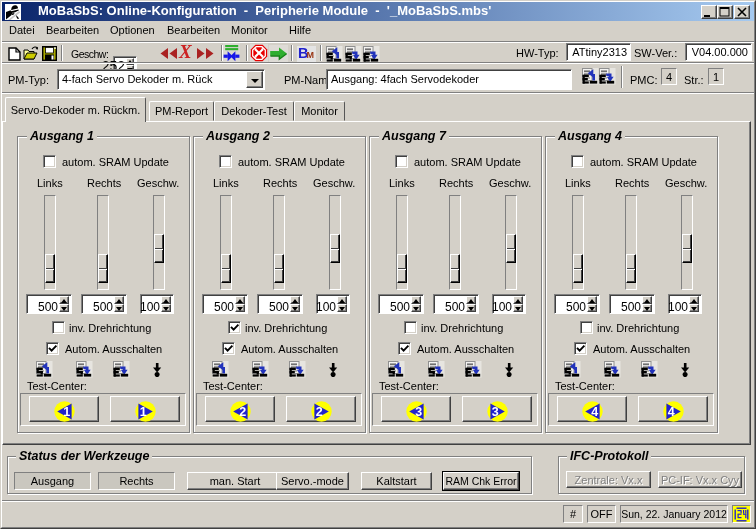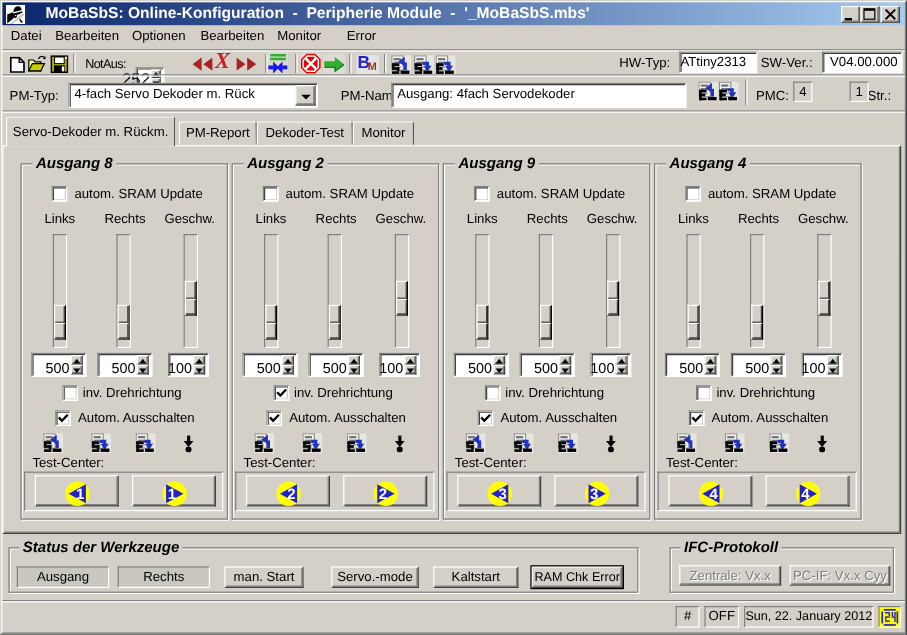--- a/index.html
+++ b/index.html
@@ -78,21 +78,21 @@
 <div class="capbtn" style="left:734px">
     <svg width="14" height="12" viewBox="0 0 14 12" style="position:absolute;left:0;top:0">
       <path d="M3 2 L11 10 M11 2 L3 10" stroke="#000" stroke-width="1.6"></path>
     </svg>
   </div>
 <div class="menuitem" style="left:9px">Datei</div>
 <div class="menuitem" style="left:46px">Bearbeiten</div>
 <div class="menuitem" style="left:110px">Optionen</div>
 <div class="menuitem" style="left:167px">Bearbeiten</div>
 <div class="menuitem" style="left:231px">Monitor</div>
-<div class="menuitem" style="left:289px">Error</div>
+<div class="menuitem" style="left:289px">Hilfe</div>
 <div style="position:absolute;left:2px;right:2px;top:41px;height:1px;background:#808080"></div>
 <div style="position:absolute;left:2px;right:2px;top:42px;height:1px;background:#fff"></div>
 <svg class="ic" style="left:8px;top:47px" width="13" height="14" viewBox="0 0 13 14">
     <path d="M1 1 L8 1 L12 5 L12 13 L1 13 Z" fill="#fff" stroke="#000" stroke-width="1.4"></path>
     <path d="M8 1 L8 5 L12 5" fill="none" stroke="#000" stroke-width="1.2"></path>
   </svg>
 <svg class="ic" style="left:23px;top:46px" width="17" height="14" viewBox="0 0 17 14">
     <path d="M9 3 C10.5 0.5 13 0.5 14.5 2.2" fill="none" stroke="#000" stroke-width="1.1"></path>
     <path d="M14.8 0.8 L15 3.4 L12.6 3.1 Z" fill="#000"></path>
     <path d="M1 4 L1 13 L11 13 L11 5.5 L6 5.5 L5 4 Z" fill="#ffff99" stroke="#000"></path>
@@ -100,21 +100,21 @@
   </svg>
 <svg class="ic" style="left:42px;top:46px" width="15" height="15" viewBox="0 0 15 15">
     <rect x="0.7" y="0.7" width="13.6" height="13.6" fill="#aaaa00" stroke="#000" stroke-width="1.4"></rect>
     <rect x="3.5" y="1.5" width="8" height="5.5" fill="#fff" stroke="#000" stroke-width="0.8"></rect>
     <rect x="3" y="8.5" width="9" height="6" fill="#000"></rect>
     <rect x="9.5" y="9.5" width="2" height="4" fill="#fff"></rect>
     <rect x="12.2" y="1.3" width="1.6" height="1.6" fill="#fff"></rect>
   </svg>
 <div style="position:absolute;left:61px;top:45px;width:1px;height:16px;background:#808080"></div>
 <div style="position:absolute;left:62px;top:45px;width:1px;height:16px;background:#fff"></div>
-<div class="lab" style="left:71px;top:48px;font-size:10.5px;letter-spacing:-0.5px">NotAus:</div>
+<div class="lab" style="left:71px;top:48px;font-size:10.5px;letter-spacing:-0.5px">Geschw:</div>
 <div class="spin" style="left:113px;top:56px;width:24px;height:18px">
     <span class="sv" style="right:11px;top:1px;font-size:14px">252</span>
     <span class="sbtns" style="width:9px;height:14px">
       <span class="sb up" style="width:8px;height:7px">
         <i></i>
       </span>
       <span class="sb dn" style="width:8px;top:7px;height:7px">
         <i></i>
       </span>
     </span>
@@ -214,21 +214,21 @@
       <rect x="0.6" y="6.8" width="2.2" height="8.8"></rect>
       <rect x="0.6" y="6.8" width="6.2" height="2.2"></rect>
       <rect x="0.6" y="10" width="5.2" height="2.2"></rect>
       <rect x="0.6" y="13.4" width="6.2" height="2.2"></rect>
     </g>
     <path d="M7.3 6.8 L11.2 6.8 L11.2 9" stroke="#2233bb" stroke-width="2.6" fill="none"></path>
     <path d="M11.2 13.8 L7.8 8.8 L14.6 8.8 Z" fill="#2233bb"></path>
     <rect x="7.8" y="12.8" width="7.4" height="2.8" fill="#000"></rect>
   </svg>
 <div class="lab t12" style="left:516px;top:47px">HW-Typ:</div>
-<div class="field" style="left:566px;top:43px;width:65px;height:18px;text-align:left;padding:2px 3px 0 0">ATtiny2313</div>
+<div class="field" style="left:566px;top:43px;width:65px;height:18px;text-align:right;padding:2px 3px 0 0">ATtiny2313</div>
 <div class="lab t12" style="left:634px;top:47px">SW-Ver.:</div>
 <div class="field" style="left:685px;top:43px;width:67px;height:18px;text-align:right;padding:2px 3px 0 0">V04.00.000</div>
 <div style="position:absolute;left:2px;right:2px;top:62px;height:1px;background:#808080"></div>
 <div style="position:absolute;left:2px;right:2px;top:63px;height:1px;background:#fff"></div>
 <div class="lab t12" style="left:8px;top:74px">PM-Typ:</div>
 <div class="field" style="left:57px;top:69px;width:208px;height:21px;padding:3px 0 0 4px">4-fach Servo Dekoder m. Rück<span style="position:absolute;right:1px;top:1px;width:17px;height:17px;background:#d4d0c8;border:1px solid;border-color:#fff #404040 #404040 #fff;box-shadow:inset -1px -1px 0 #808080">
       <i style="position:absolute;left:4px;top:7px;border:4px solid transparent;border-top:4px solid #000"></i>
     </span></div>
 <div class="lab t12" style="left:284px;top:74px">PM-Name:</div>
 <div class="field" style="left:326px;top:69px;width:246px;height:21px;padding:3px 0 0 4px">Ausgang: 4fach Servodekoder</div>
@@ -261,31 +261,31 @@
       <rect x="0.6" y="13.4" width="6.2" height="2.2"></rect>
     </g>
     <path d="M7.3 6.8 L11.2 6.8 L11.2 9" stroke="#2233bb" stroke-width="2.6" fill="none"></path>
     <path d="M11.2 13.8 L7.8 8.8 L14.6 8.8 Z" fill="#2233bb"></path>
     <rect x="7.8" y="12.8" width="7.4" height="2.8" fill="#000"></rect>
   </svg>
 <div style="position:absolute;left:621px;top:66px;width:1px;height:22px;background:#808080"></div>
 <div style="position:absolute;left:622px;top:66px;width:1px;height:22px;background:#fff"></div>
 <div class="lab t12" style="left:630px;top:74px">PMC:</div>
 <div class="statcell" style="left:661px;top:68px;width:16px;height:17px;background:#d4d0c8">4</div>
-<div class="lab t12" style="left:723px;top:74px">Str.:</div>
+<div class="lab t12" style="left:684px;top:74px">Str.:</div>
 <div class="statcell" style="left:708px;top:68px;width:16px;height:17px;background:#d4d0c8">1</div>
 <div style="position:absolute;left:2px;right:2px;top:92px;height:1px;background:#808080"></div>
 <div style="position:absolute;left:2px;right:2px;top:93px;height:1px;background:#fff"></div>
 <div style="position:absolute;left:2px;top:121px;width:749px;height:324px;background:#d4d0c8;border:1px solid;border-color:#fff #404040 #404040 #fff;box-shadow:inset -1px -1px 0 #808080"></div>
 <div class="tab" style="left:5px;top:97px;width:141px;height:25px;border-bottom:none;padding-top:6px;z-index:2">Servo-Dekoder m. Rückm.</div>
 <div class="tab" style="left:149px;top:101px;width:65px;height:20px;padding-top:3px">PM-Report</div>
 <div class="tab" style="left:214px;top:101px;width:80px;height:20px;padding-top:3px">Dekoder-Test</div>
 <div class="tab" style="left:294px;top:101px;width:51px;height:20px;padding-top:3px">Monitor</div>
 <div class="gbox" style="left:17px;top:136px;width:173px;height:297px"></div>
-<div class="gtitle" style="left:27px;top:129px">Ausgang 8</div>
+<div class="gtitle" style="left:27px;top:129px">Ausgang 1</div>
 <div class="cb" style="left:43px;top:155px"></div>
 <div class="lab t12" style="left:62px;top:156px">autom. SRAM Update</div>
 <div class="lab t12" style="left:37px;top:177px">Links</div>
 <div class="lab t12" style="left:87px;top:177px">Rechts</div>
 <div class="lab t12" style="left:137px;top:177px">Geschw.</div>
 <div class="track" style="left:44px;top:195px;height:95px"></div>
 <div class="thumb" style="left:45px;top:254px"></div>
 <div class="track" style="left:97px;top:195px;height:95px"></div>
 <div class="thumb" style="left:98px;top:254px"></div>
 <div class="track" style="left:153px;top:195px;height:95px"></div>
@@ -525,21 +525,21 @@
     </svg>
   </div>
 <div class="btn tcbtn" style="left:286px;top:396px;width:70px;height:26px">
     <svg width="21" height="21" viewBox="0 0 21 21">
       <circle cx="10.5" cy="10.5" r="10.2" fill="#ffff00"></circle>
       <path d="M3.4 2.6 L3.4 18.4 L17.8 10.5 Z" fill="#2222cc"></path>
       <text x="8.2" y="15.2" font-family="Liberation Sans" font-size="12.5" font-weight="bold" fill="#fff" text-anchor="middle">2</text>
     </svg>
   </div>
 <div class="gbox" style="left:369px;top:136px;width:173px;height:297px"></div>
-<div class="gtitle" style="left:379px;top:129px">Ausgang 9</div>
+<div class="gtitle" style="left:379px;top:129px">Ausgang 7</div>
 <div class="cb" style="left:395px;top:155px"></div>
 <div class="lab t12" style="left:414px;top:156px">autom. SRAM Update</div>
 <div class="lab t12" style="left:389px;top:177px">Links</div>
 <div class="lab t12" style="left:439px;top:177px">Rechts</div>
 <div class="lab t12" style="left:489px;top:177px">Geschw.</div>
 <div class="track" style="left:396px;top:195px;height:95px"></div>
 <div class="thumb" style="left:397px;top:254px"></div>
 <div class="track" style="left:449px;top:195px;height:95px"></div>
 <div class="thumb" style="left:450px;top:254px"></div>
 <div class="track" style="left:505px;top:195px;height:95px"></div>
@@ -778,21 +778,21 @@
     <svg width="21" height="21" viewBox="0 0 21 21">
       <circle cx="10.5" cy="10.5" r="10.2" fill="#ffff00"></circle>
       <path d="M3.4 2.6 L3.4 18.4 L17.8 10.5 Z" fill="#2222cc"></path>
       <text x="8.2" y="15.2" font-family="Liberation Sans" font-size="12.5" font-weight="bold" fill="#fff" text-anchor="middle">4</text>
     </svg>
   </div>
 <div class="gbox" style="left:7px;top:456px;width:525px;height:38px"></div>
 <div class="gtitle" style="left:16px;top:449px">Status der Werkzeuge</div>
 <div class="btn pressed t11" style="left:14px;top:472px;width:77px;height:18px;">Ausgang</div>
 <div class="btn pressed t11" style="left:98px;top:472px;width:77px;height:18px;">Rechts</div>
-<div class="btn  t11" style="left:187px;top:472px;width:66px;height:18px;">man. Start</div>
+<div class="btn  t11" style="left:187px;top:472px;width:96px;height:18px;">man. Start</div>
 <div class="btn  t11" style="left:276px;top:472px;width:73px;height:18px;">Servo.-mode</div>
 <div class="btn  t11" style="left:361px;top:472px;width:71px;height:18px;">Kaltstart</div>
 <div class="btn  t11" style="left:443px;top:472px;width:76px;height:18px;outline:1px solid #000;font-size:10.5px;">RAM Chk Error</div>
 <div class="gbox" style="left:558px;top:456px;width:187px;height:38px"></div>
 <div class="gtitle" style="left:567px;top:449px">IFC-Protokoll</div>
 <div class="btn t12" style="left:566px;top:471px;width:85px;height:17px;color:#808080;text-shadow:1px 1px 0 #fff">Zentrale: Vx.x</div>
 <div class="btn t12" style="left:658px;top:471px;width:84px;height:17px;color:#808080;text-shadow:1px 1px 0 #fff">PC-IF: Vx.x Cyy</div>
 <div style="position:absolute;left:2px;right:2px;top:500px;height:1px;background:#808080"></div>
 <div style="position:absolute;left:2px;right:2px;top:501px;height:1px;background:#fff"></div>
 <div class="statcell" style="left:563px;top:505px;width:20px;height:18px">#</div>

